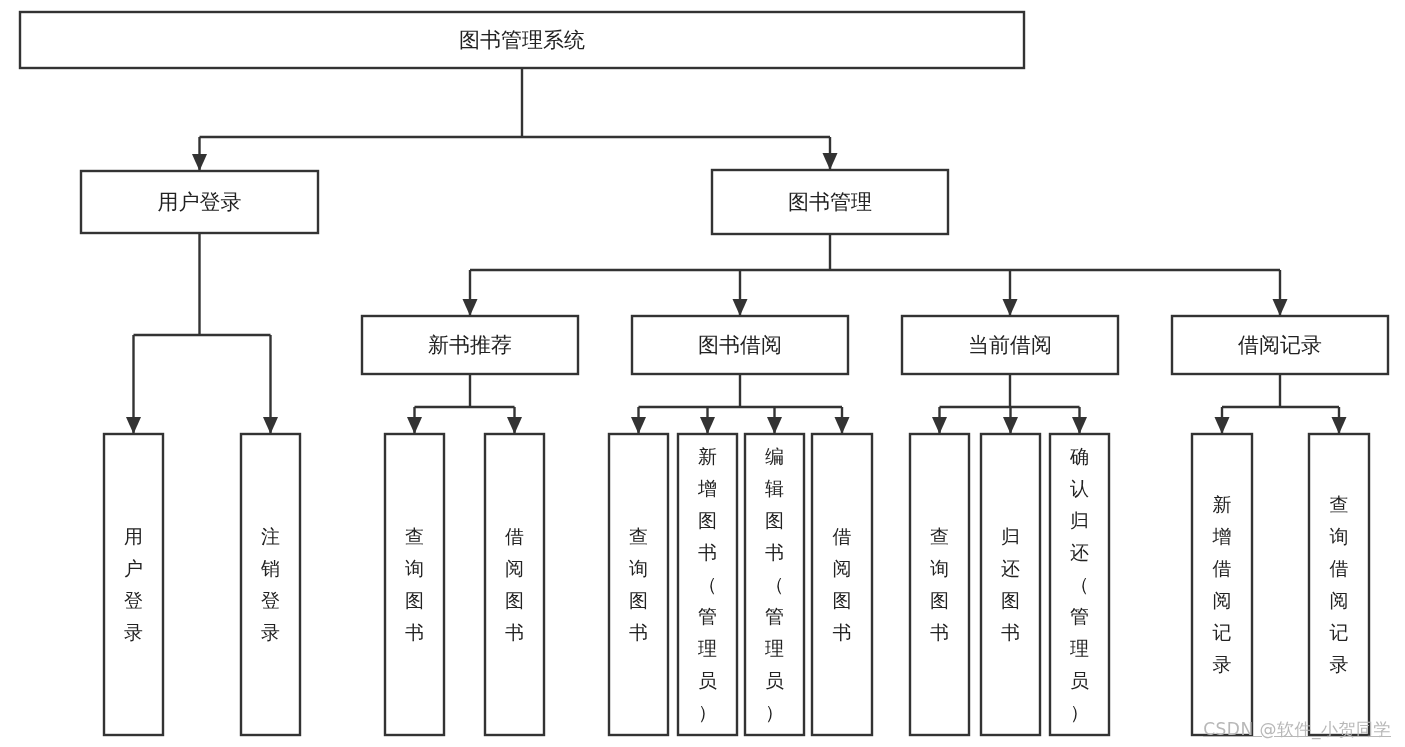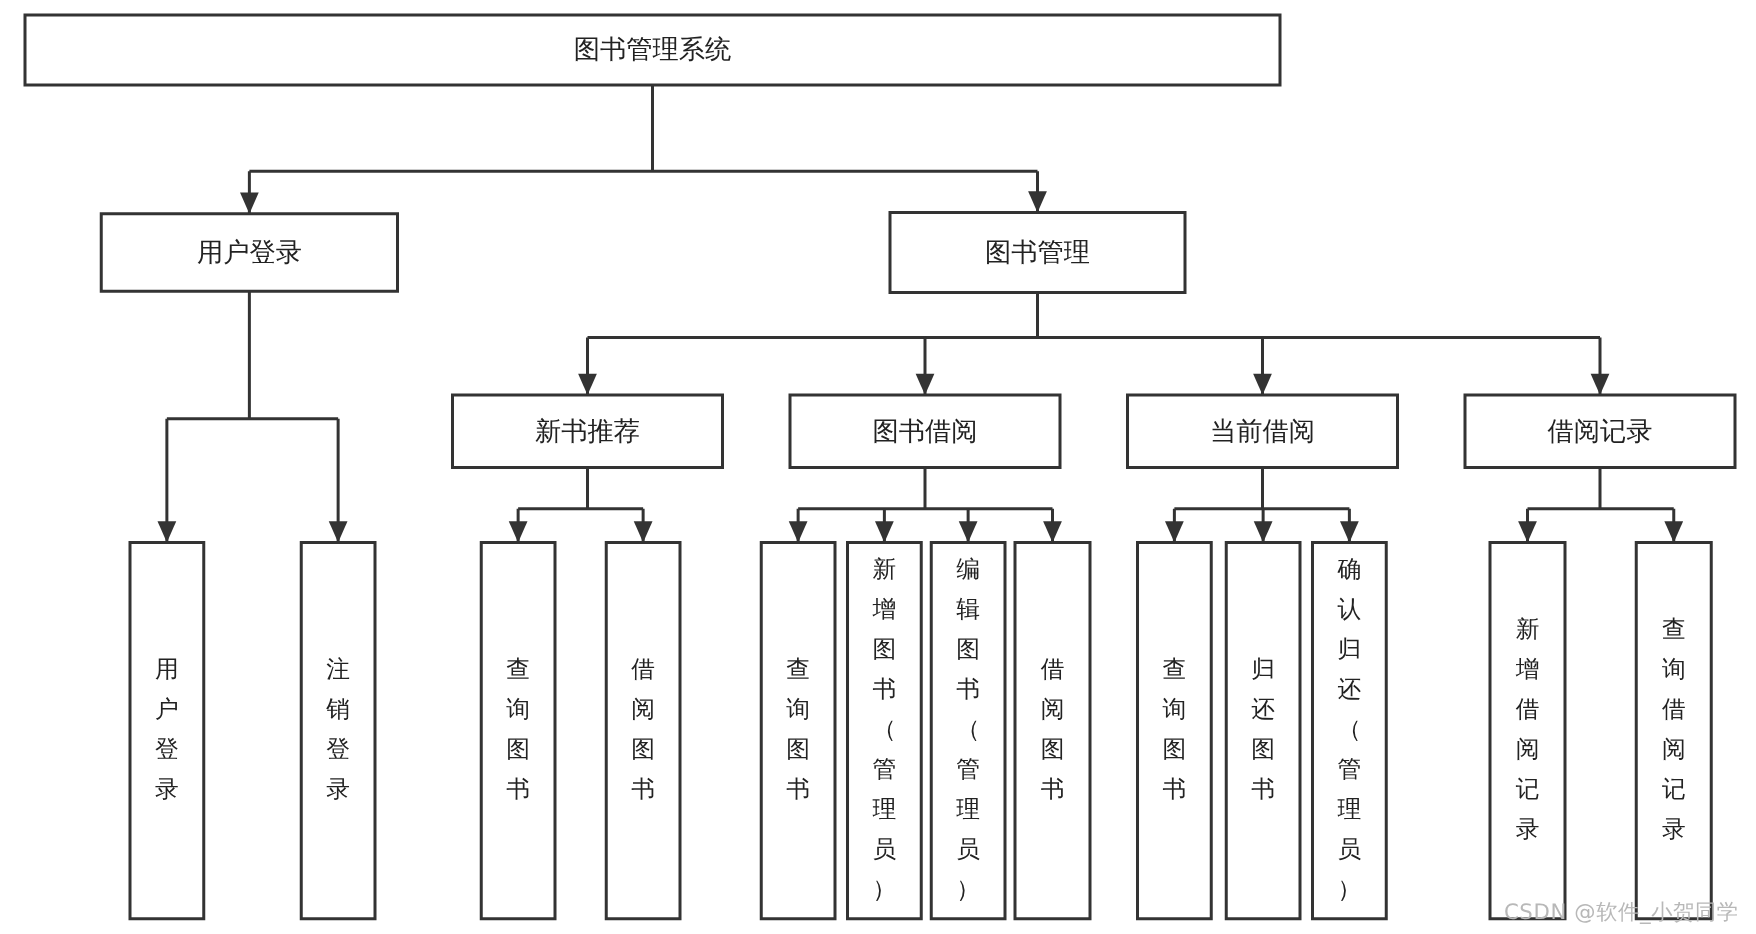--- a/index.html
+++ b/index.html
@@ -55,20 +55,21 @@
   }
   .watermark-text {
     position: absolute;
     right: 14px;
     bottom: 6px;
     font-family: "DejaVu Sans", "Liberation Sans", sans-serif;
     font-size: 17px;
     color: #b8b8b8;
     white-space: nowrap;
     letter-spacing: 0.5px;
+    text-decoration: underline;
   }
 </style>
 </head>
 <body>
 
 <div id="diagram-root">
   <svg class="diagram" id="diagram-svg" viewBox="0 0 1405 747" xmlns="http://www.w3.org/2000/svg">
       <g>
         <g>
           <line x1="522" y1="68" x2="522" y2="137" class="link-line"></line>

